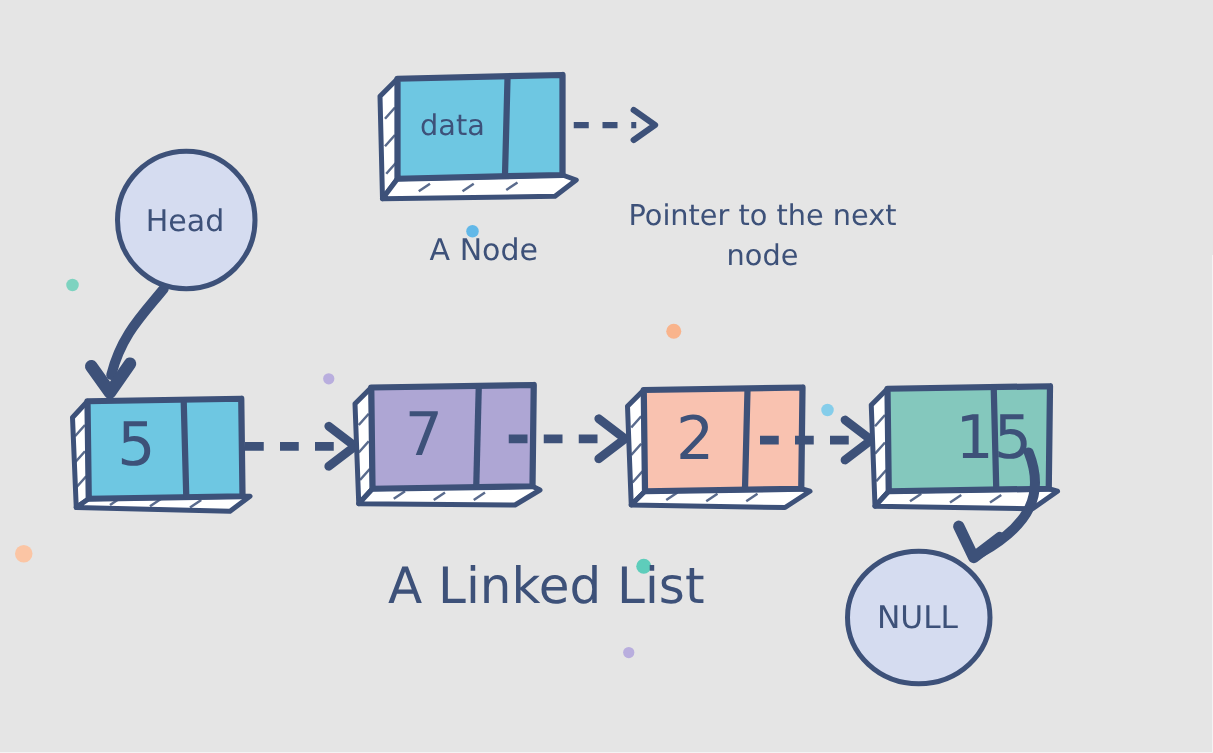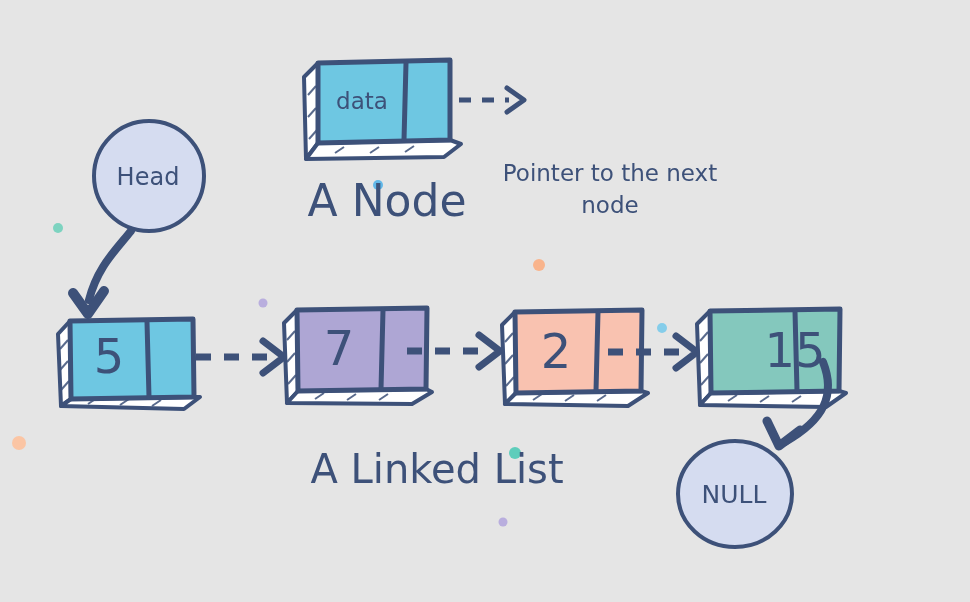--- a/index.html
+++ b/index.html
@@ -16,21 +16,21 @@
   .dash-small { stroke:#3d5179; stroke-width:5; stroke-dasharray:12 11; fill:none; }
   .chev  { stroke:#3d5179; fill:none; stroke-linecap:round; stroke-linejoin:round; }
   .curve { stroke:#3d5179; stroke-width:8; fill:none; stroke-linecap:round; }
   .circle-node { stroke:#3d5179; stroke-width:4; }
   .lbl {
     position:absolute; color:#3d5179; white-space:nowrap;
     transform:translate(-50%,-50%); text-align:center;
   }
   .lbl-data   { font-size:23px; }
   .lbl-ptr    { font-size:23px; line-height:1.4; white-space:normal; width:250px; }
-  .lbl-title1 { font-size:44px; }
+  .lbl-title1 { font-size:24px; }
   .lbl-title2 { font-size:40px; }
   .lbl-circle { font-size:24px; }
   .lbl-null   { font-size:25px; }
   .lbl-value  { font-size:48px; }
 </style>
 </head>
 <body>
 
 <div class="canvas">
 

